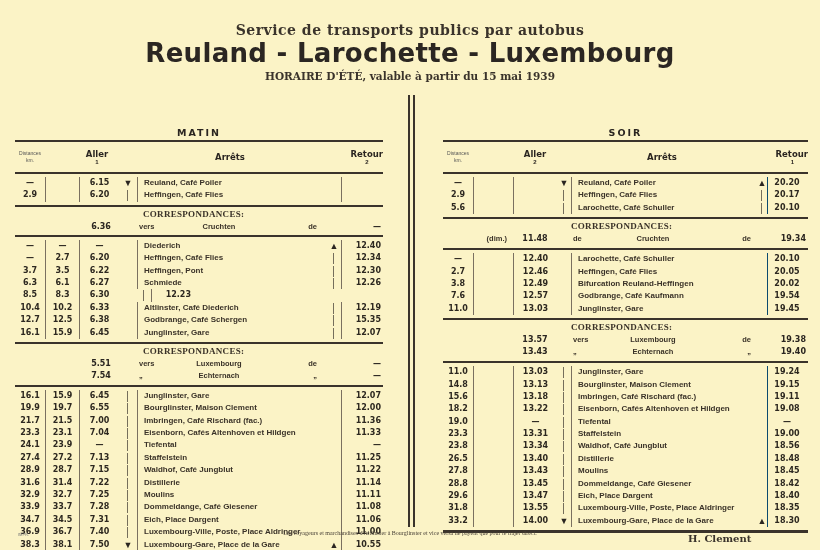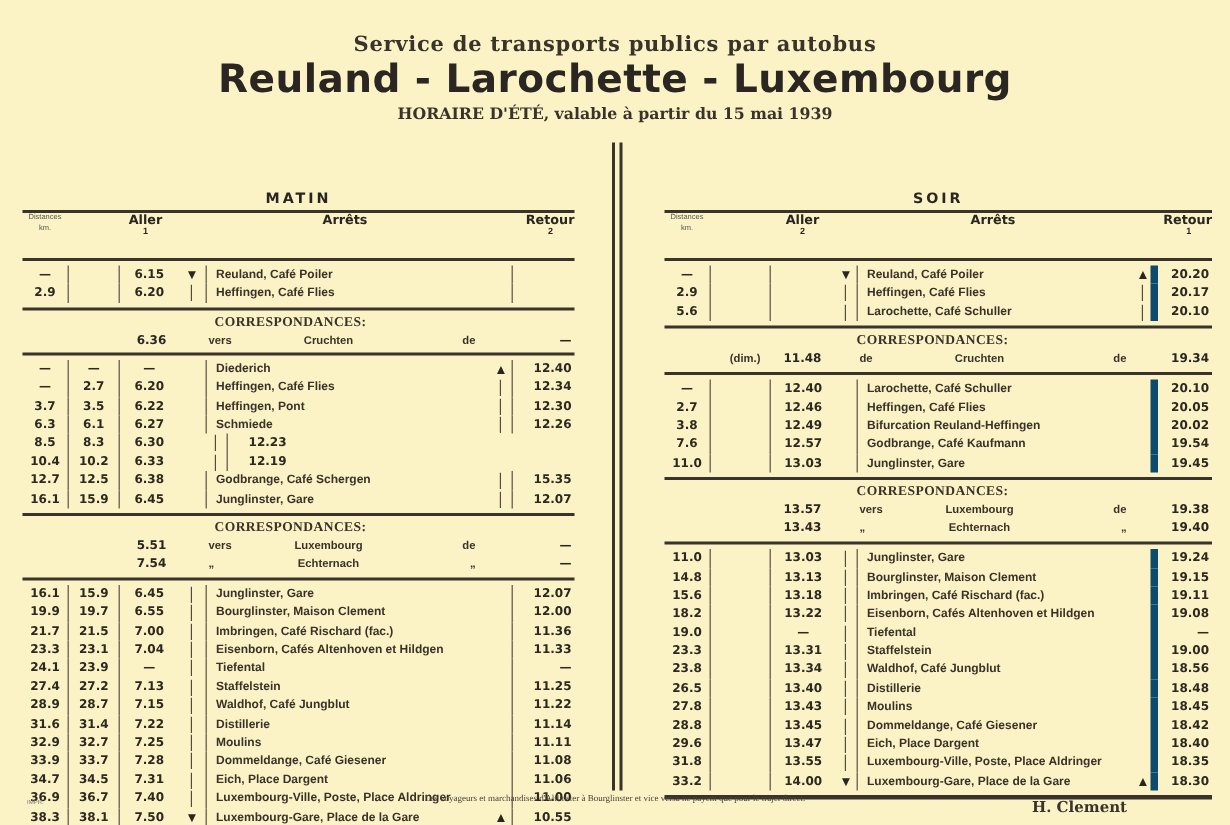--- a/index.html
+++ b/index.html
@@ -22,21 +22,21 @@
   .panel.left { left: 15px; width: 368px; }
   .panel.right { left: 443px; width: 365px; }
 
   .center-divider { position: absolute; left: 408px; top: 95px; width: 7px; height: 432px;
     border-left: 2px solid #3a332b; border-right: 2px solid #3a332b; }
 
   .period { text-align: center; font-family: "DejaVu Sans", sans-serif; font-weight: bold;
     font-size: 9.5px; letter-spacing: 2px; height: 14px; line-height: 14px; }
   .rule { border-top: 2px solid #3a332b; }
 
-  .colhead { display: flex; height: 30px; align-items: flex-start; font-size: 9px; }
+  .colhead { display: flex; height: 30px; align-items: center; font-size: 9px; }
   .colhead .c { text-align: center; }
   .colhead .small { font-size: 5px; line-height: 7px; color: #555; }
   .colhead .bold { font-family: "DejaVu Sans", sans-serif; font-weight: bold; font-size: 8.5px; line-height: 10px; }
   .colhead .mark { font-size: 6px; line-height: 7px; font-weight: bold; }
 
   .rows { position: relative; }
   .row { display: flex; height: 12.4px; line-height: 12.4px; font-size: 8.2px; position: relative; }
   .row .num { font-family: "DejaVu Sans", sans-serif; font-weight: bold; font-size: 8px; color: #2d2820; }
   .row .stop { font-family: "Liberation Sans", sans-serif; font-weight: bold; font-size: 8px; color: #3a3228; padding-left: 6px; white-space: nowrap; overflow: hidden; }
 
@@ -49,21 +49,21 @@
   .left .carrow2 { width: 14px; text-align: center; }
   .left .cr { width: 42px; text-align: right; padding-right: 2px; border-left: 1px solid #7a7060; }
 
   
   .right .cd1 { width: 30px; text-align: center; }
   .right .cd2 { width: 40px; text-align: center; border-left: 1px solid #7a7060; }
   .right .ca { width: 44px; text-align: center; border-left: 1px solid #7a7060; }
   .right .carrow { width: 14px; text-align: center; }
   .right .cs { width: 186px; border-left: 1px solid #7a7060; }
   .right .carrow2 { width: 10px; text-align: center; }
-  .right .cr { width: 41px; text-align: right; padding-right: 2px; border-left: 5px solid #0c4a6e; }
+  .right .cr { width: 41px; text-align: center; padding-right: 2px; border-left: 1px solid #0c4a6e; }
   .arrow { font-size: 9px; font-weight: bold; }
 
   .corr-title { text-align: left; padding-left: 128px; font-family: "Liberation Serif", serif;
     font-weight: bold; font-size: 9px; height: 14px; line-height: 14px; letter-spacing: 0.3px; color: #3a3228; }
   .right .corr-title { padding-left: 128px; }
   .corr-row { display: flex; height: 12px; line-height: 12px; font-size: 8px; }
   .corr-row .via { font-family: "Liberation Sans", sans-serif; font-weight: bold; font-size: 7.5px; color: #3a3228; }
 
   .footer-note { position: absolute; top: 530px; left: 0; width: 820px; text-align: center;
     font-family: "Liberation Serif", serif; font-size: 6px; color: #4a4238; }
@@ -179,20 +179,21 @@
         <div class="num ca">6.30</div>
         <div class="carrow arrow"></div>
         <div class="carrow2 arrow">│</div>
         <div class="num cr">12.23</div>
       </div>
       <div class="row">
         <div class="num cd1">10.4</div>
         <div class="num cd2">10.2</div>
         <div class="num ca">6.33</div>
         <div class="carrow arrow"></div>
+        <div class="stop cs">Altlinster, Café Diederich</div>
         <div class="carrow2 arrow">│</div>
         <div class="num cr">12.19</div>
       </div>
       <div class="row">
         <div class="num cd1">12.7</div>
         <div class="num cd2">12.5</div>
         <div class="num ca">6.38</div>
         <div class="carrow arrow"></div>
         <div class="stop cs">Godbrange, Café Schergen</div>
         <div class="carrow2 arrow">│</div>

